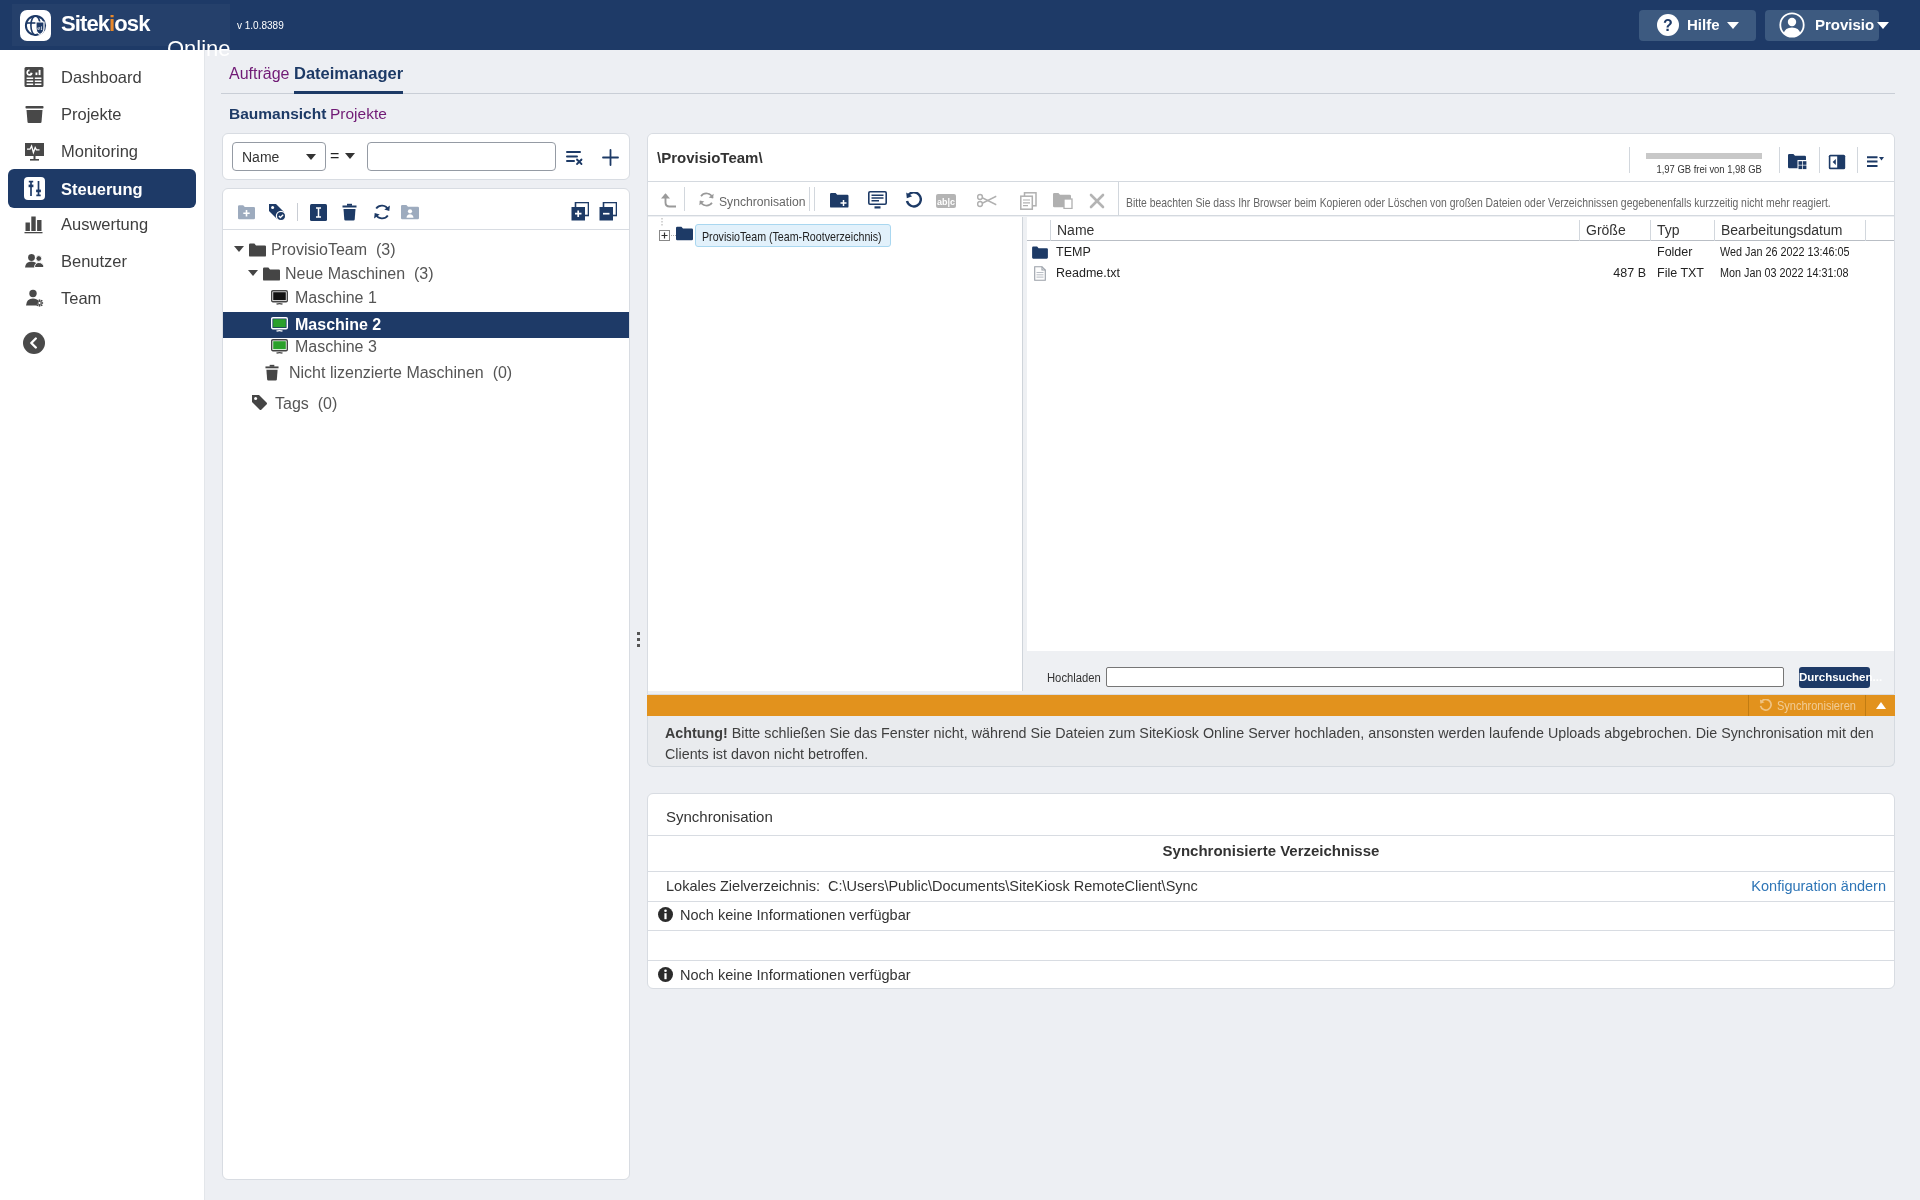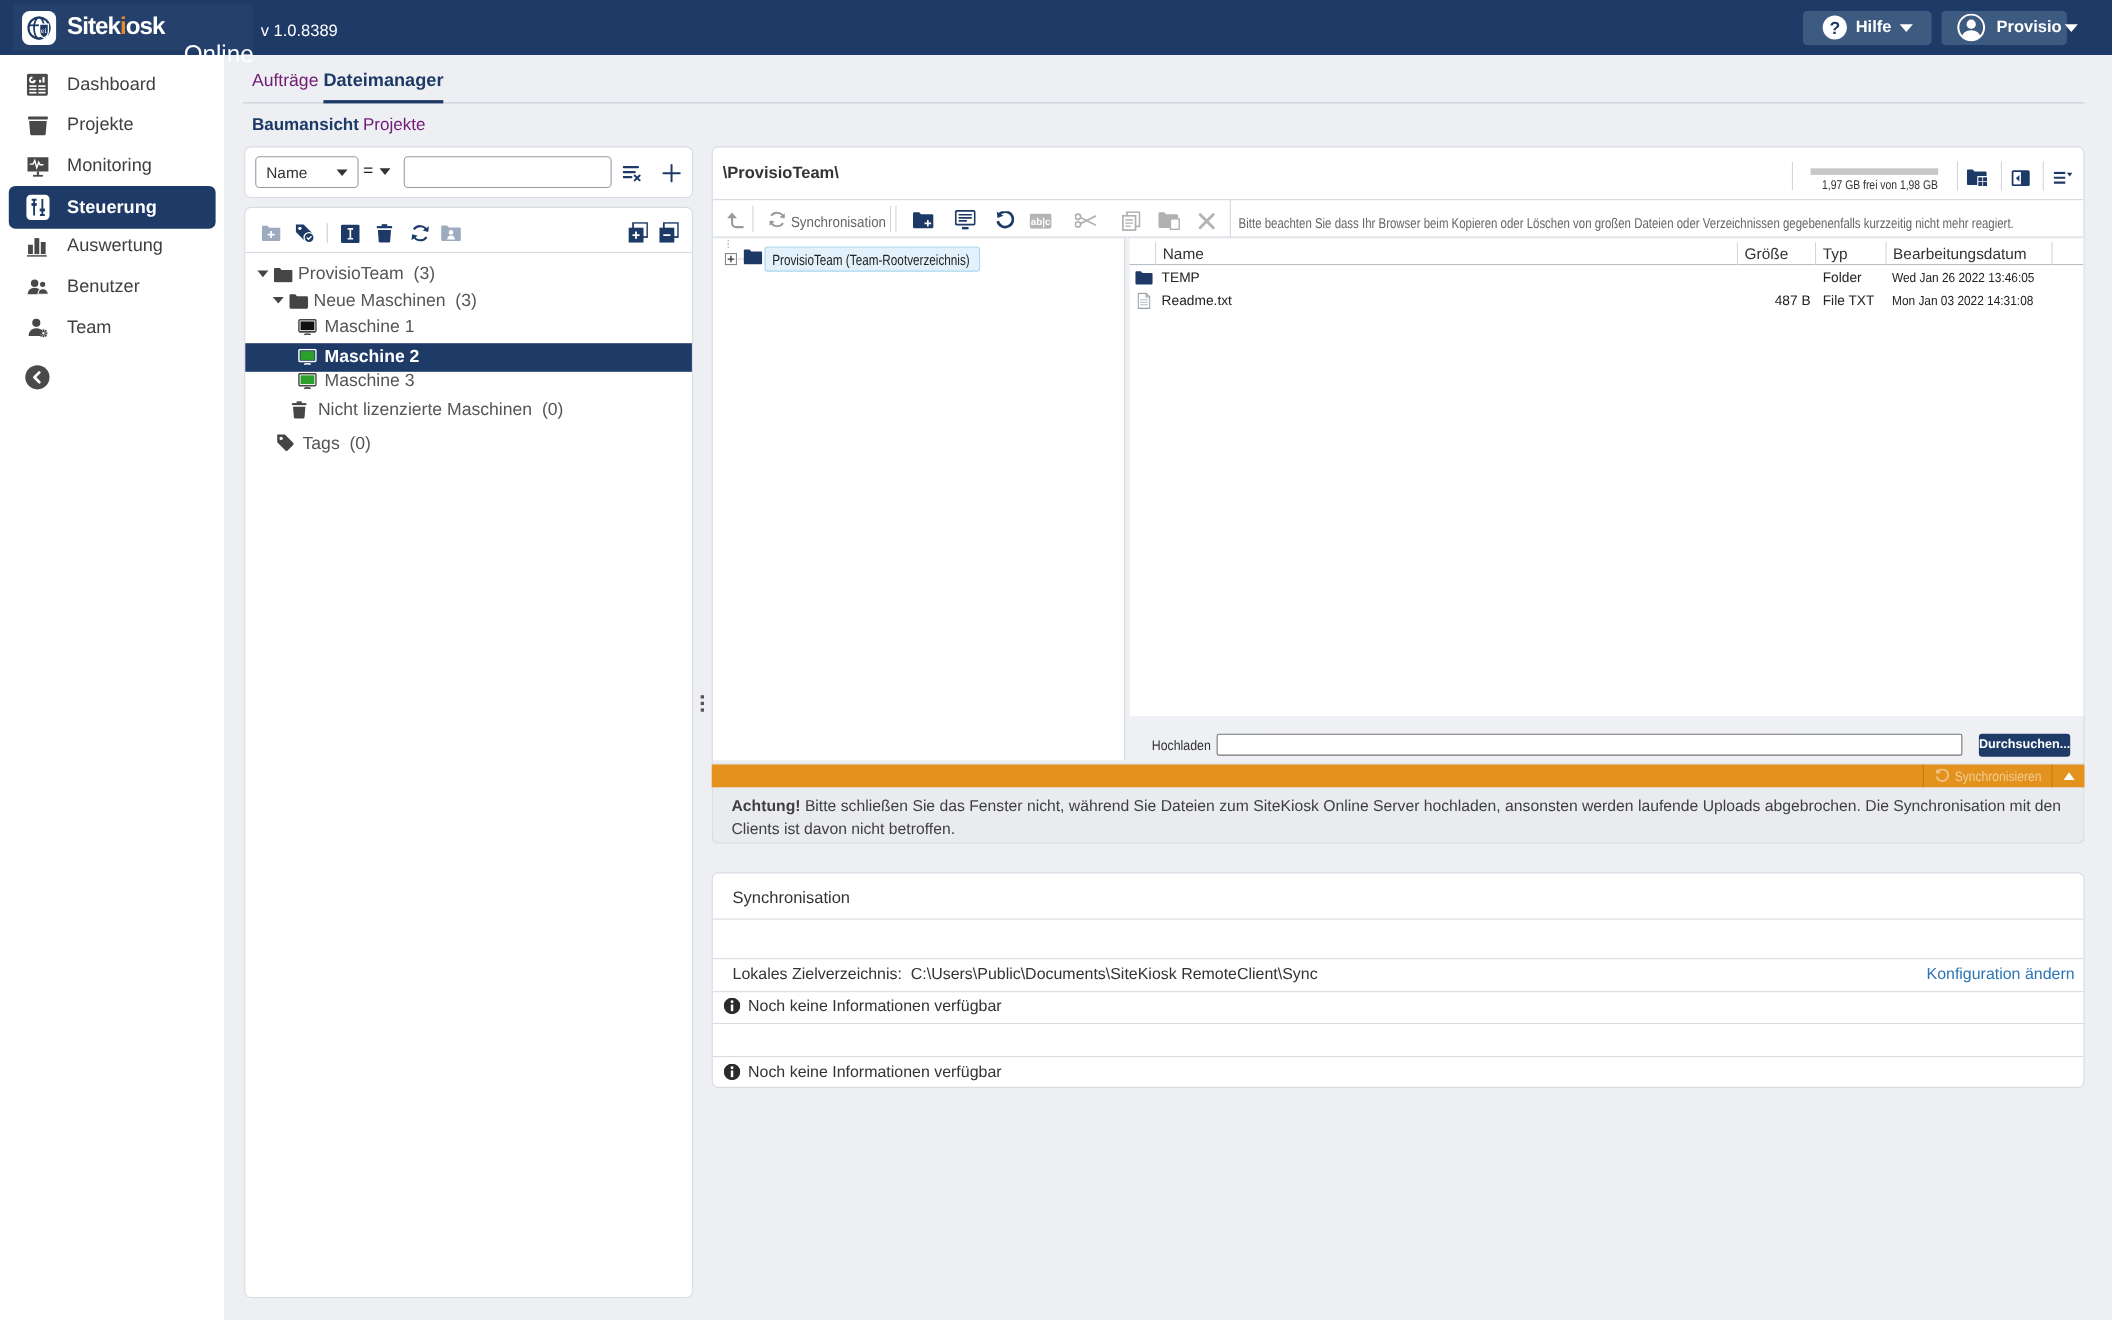--- a/index.html
+++ b/index.html
@@ -8,21 +8,21 @@
   body { font-family:"Liberation Sans", sans-serif; background:#edeff3; position:relative; }
   .abs { position:absolute; }
   svg { display:block; }
 
   
   #topbar { position:absolute; left:0; top:0; width:1920px; height:50px; background:#1e3a67; }
   #logobox { position:absolute; left:20px; top:10px; width:31px; height:31px; background:#fff; border-radius:7px; }
   #brand { position:absolute; left:61px; top:11px; font-size:22px; font-weight:bold; color:#fff; letter-spacing:-0.9px;}
   #brand .oi { color:#e8882b; }
   #brand2 { position:absolute; left:167px; top:11px; font-size:22px; font-weight:normal; color:#fff;margin-top:25px; }
-  #version { position:absolute; left:237px; top:20px; font-size:15px; color:#fff; }
+  #version { position:absolute; left:237px; top:20px; font-size:10px; color:#fff; }
   .topbtn { position:absolute; top:10px; height:31px; background:#3d5a80; border-radius:4px; color:#fff; font-size:15px; font-weight:bold; }
   .wcaret { width:0; height:0; border-left:6px solid transparent; border-right:6px solid transparent; border-top:7px solid #fff; }
 
   
   #sidebar { position:absolute; left:0; top:50px; width:205px; height:1150px; background:#fff; border-right:1px solid #e3e6ea; }
   .mitem { position:absolute; left:0; width:205px; height:36px; }
   .mitem .lbl { position:absolute; left:61px; top:50%; transform:translateY(-50%); font-size:16.5px; color:#3f3f3f; }
   .mitem svg { position:absolute; left:24px; top:50%; transform:translateY(-50%); }
   #active-item { position:absolute; left:8px; top:119px; width:188px; height:39px; background:#1e3a67; border-radius:6px; }
   #active-item .chip { position:absolute; left:16px; top:8px; width:21px; height:23px; background:#fff; border-radius:4px; }
@@ -449,38 +449,39 @@
         <line x1="2.5" y1="11.1" x2="9.5" y2="11.1"></line>
       </g>
   </svg>
   <span class="td" style="left:408px;top:132px;">Readme.txt</span>
   <div class="td" style="left:931px;top:132px;width:67px;text-align:right;">487 B</div>
   <span class="td" style="left:1009px;top:132px;">File TXT</span>
   <div class="td" style="left:1072px;top:132px;width:144px;overflow:hidden;white-space:nowrap;font-size:12px;transform:scaleX(0.9);transform-origin:0 0;">Mon Jan 03 2022 14:31:08 GMT+</div>
 
   <span style="position:absolute;left:399px;top:537px;font-size:12.5px;color:#333;transform:scaleX(0.9);transform-origin:0 0;">Hochladen</span>
   <div style="position:absolute;left:458px;top:533px;width:678px;height:20px;background:#fff;border:1px solid #767676;border-radius:2px;"></div>
-  <div style="position:absolute;left:1151px;top:533px;width:83px;height:21px;background:#1e3a67;border-radius:3px;color:#fff;font-size:11.5px;font-weight:bold;text-align:center;line-height:21px;">Durchsuchen...</div>
+  <div style="position:absolute;left:1151px;top:533px;width:71px;height:21px;background:#1e3a67;border-radius:3px;color:#fff;font-size:11.5px;font-weight:bold;text-align:center;line-height:21px;">Durchsuchen...</div>
 </div>
 <div id="orangebar" style="position:absolute;left:647px;top:695px;width:1248px;height:21px;background:#e2921d;">
   <div style="position:absolute;left:1101px;top:0;width:1px;height:21px;background:#c17c12;"></div>
   <svg style="position:absolute;left:1112px;top:4px;opacity:0.45;" width="13" height="13" viewBox="0 0 17 17" fill="none">
     <path d="M3 3.5 A7 7 0 1 1 2 9" stroke="#fff" stroke-width="2.2"></path>
     <path d="M1.2 0.5 L1.8 6.2 L7.2 4.2 Z" fill="#fff"></path>
   </svg>
   <span style="position:absolute;left:1130px;top:4px;font-size:12.5px;color:rgba(255,255,255,0.52);transform:scaleX(0.88);transform-origin:0 0;">Synchronisieren</span>
   <div style="position:absolute;left:1218px;top:0;width:1px;height:21px;background:#c17c12;"></div>
   <div style="position:absolute;left:1229px;top:7px;width:0;height:0;border-left:5px solid transparent;border-right:5px solid transparent;border-bottom:7px solid #fff;"></div>
 </div>
 <div id="achtung" style="position:absolute;left:647px;top:716px;width:1248px;height:51px;background:#e9ebee;border:1px solid #d5dae0;border-top:none;border-radius:0 0 6px 6px;">
   <div style="position:absolute;left:17px;top:7px;width:1226px;font-size:14.3px;color:#3f3f3f;line-height:20.5px;"><b>Achtung!</b> Bitte schließen Sie das Fenster nicht, während Sie Dateien zum SiteKiosk Online Server hochladen, ansonsten werden laufende Uploads abgebrochen. Die Synchronisation mit den Clients ist davon nicht betroffen.</div>
 </div>
 <div class="card" id="synccard" style="left:647px;top:793px;width:1248px;height:196px;">
   <span style="position:absolute;left:18px;top:14px;font-size:15px;color:#333;">Synchronisation</span>
   <div style="position:absolute;left:0;top:41px;width:1246px;height:1px;background:#d8dce2;"></div>
+  <div style="position:absolute;left:0;top:48px;width:1246px;text-align:center;font-size:15px;font-weight:bold;color:#333;">Synchronisierte Verzeichnisse</div>
   <div style="position:absolute;left:0;top:77px;width:1246px;height:1px;background:#d8dce2;"></div>
   <span style="position:absolute;left:18px;top:84px;font-size:14.5px;color:#333;">Lokales Zielverzeichnis:&nbsp; C:\Users\Public\Documents\SiteKiosk RemoteClient\Sync</span>
   <span style="position:absolute;right:8px;top:84px;font-size:14.5px;color:#2e75b6;">Konfiguration ändern</span>
   <div style="position:absolute;left:0;top:107px;width:1246px;height:1px;background:#d8dce2;"></div>
   <svg style="position:absolute;left:10px;top:113px;" width="15" height="15" viewBox="0 0 15 15">
     <circle cx="7.5" cy="7.5" r="7.5" fill="#2b2b2b"></circle>
     <rect x="6.4" y="6.2" width="2.2" height="6" fill="#fff"></rect>
     <circle cx="7.5" cy="3.7" r="1.3" fill="#fff"></circle>
   </svg>
   <span style="position:absolute;left:32px;top:113px;font-size:14.5px;color:#333;">Noch keine Informationen verfügbar</span>

